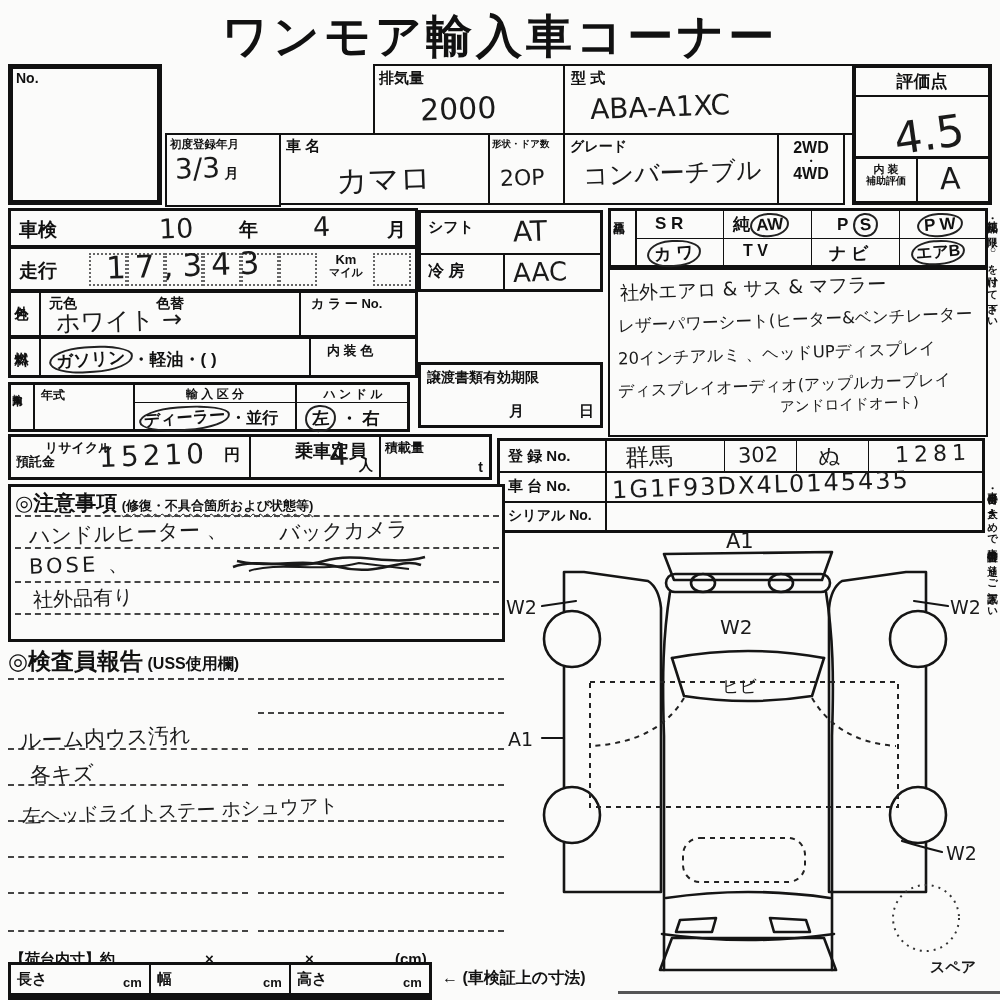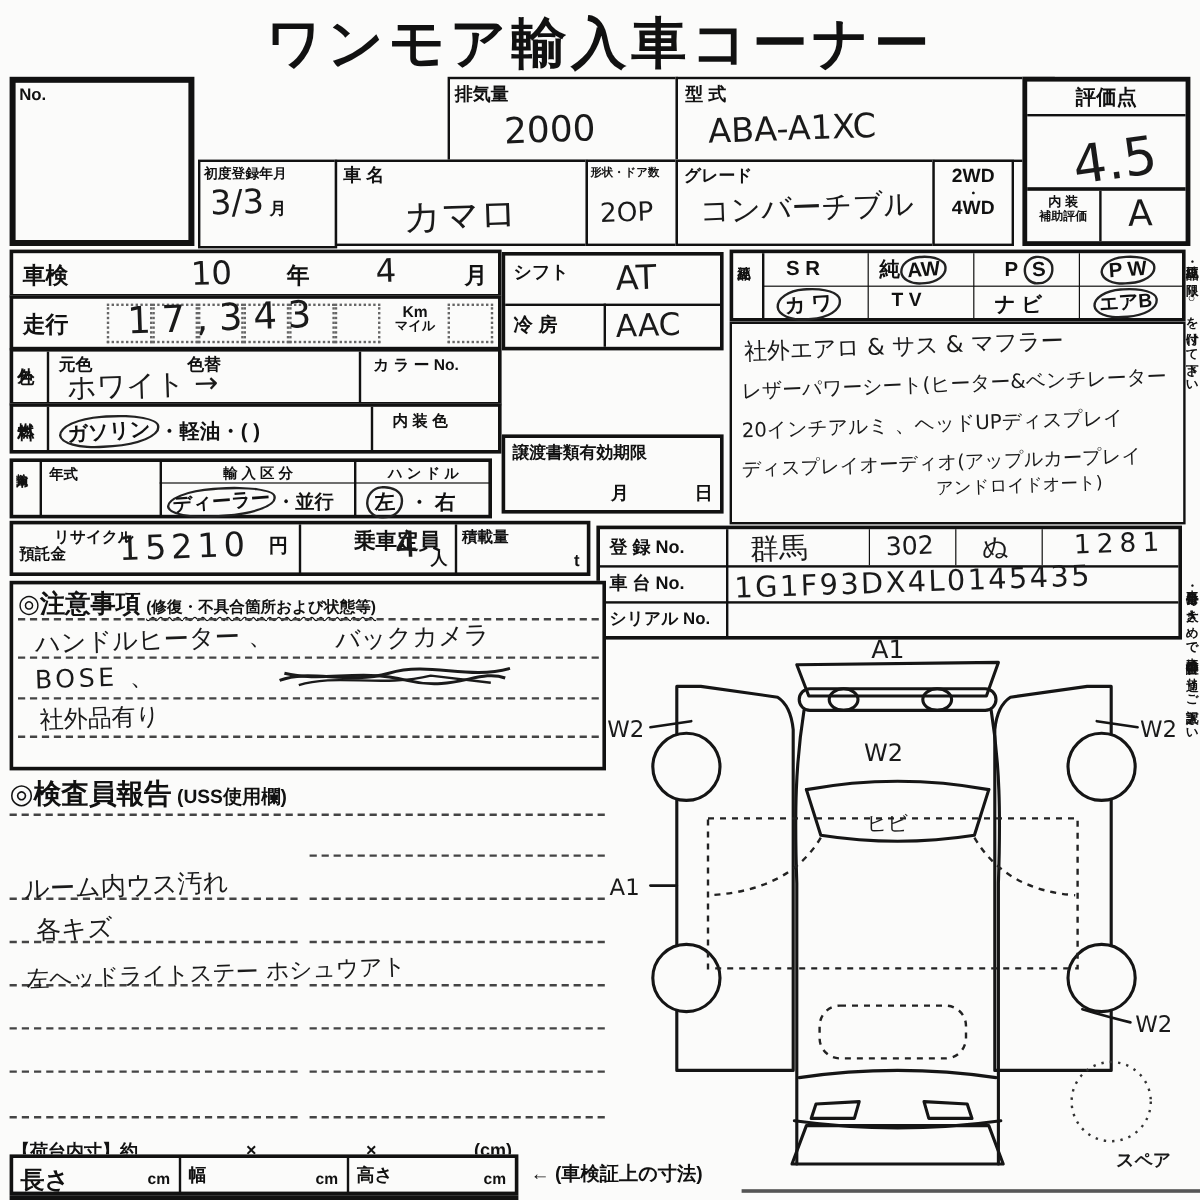--- a/index.html
+++ b/index.html
@@ -261,21 +261,21 @@
     <span class="hw abs" style="left:14px;top:152px;font-size:19px;">左ヘッドライトステー ホシュウアト</span>
   </div>
 
   <div class="abs" style="left:10px;top:920px;width:630px;height:24px;margin-top:30px;">
     <span class="b" style="font-size:15px;">【荷台内寸】約</span>
     <span class="b abs" style="left:195px;top:0;font-size:15px;">×</span>
     <span class="b abs" style="left:295px;top:0;font-size:15px;">×</span>
     <span class="b abs" style="left:385px;top:0;font-size:15px;">(cm)</span>
   </div>
   <div class="abs box" style="left:8px;top:962px;width:424px;height:34px;border-width:3px;">
-    <span class="b abs" style="left:6px;top:5px;font-size:20px;">長さ</span>
+    <span class="b abs" style="left:6px;top:5px;font-size:15px;">長さ</span>
     <span class="b abs" style="left:112px;top:10px;font-size:13px;">cm</span>
     <div class="abs" style="left:138px;top:0;width:0;height:30px;border-left:2px solid #111;"></div>
     <span class="b abs" style="left:146px;top:5px;font-size:15px;">幅</span>
     <span class="b abs" style="left:252px;top:10px;font-size:13px;">cm</span>
     <div class="abs" style="left:278px;top:0;width:0;height:30px;border-left:2px solid #111;"></div>
     <span class="b abs" style="left:286px;top:5px;font-size:15px;">高さ</span>
     <span class="b abs" style="left:392px;top:10px;font-size:13px;">cm</span>
   </div>
   <span class="b abs" style="left:442px;top:968px;font-size:16px;">← (車検証上の寸法)</span>
   <div class="abs" style="left:8px;top:996px;width:424px;height:4px;background:#111;"></div>

